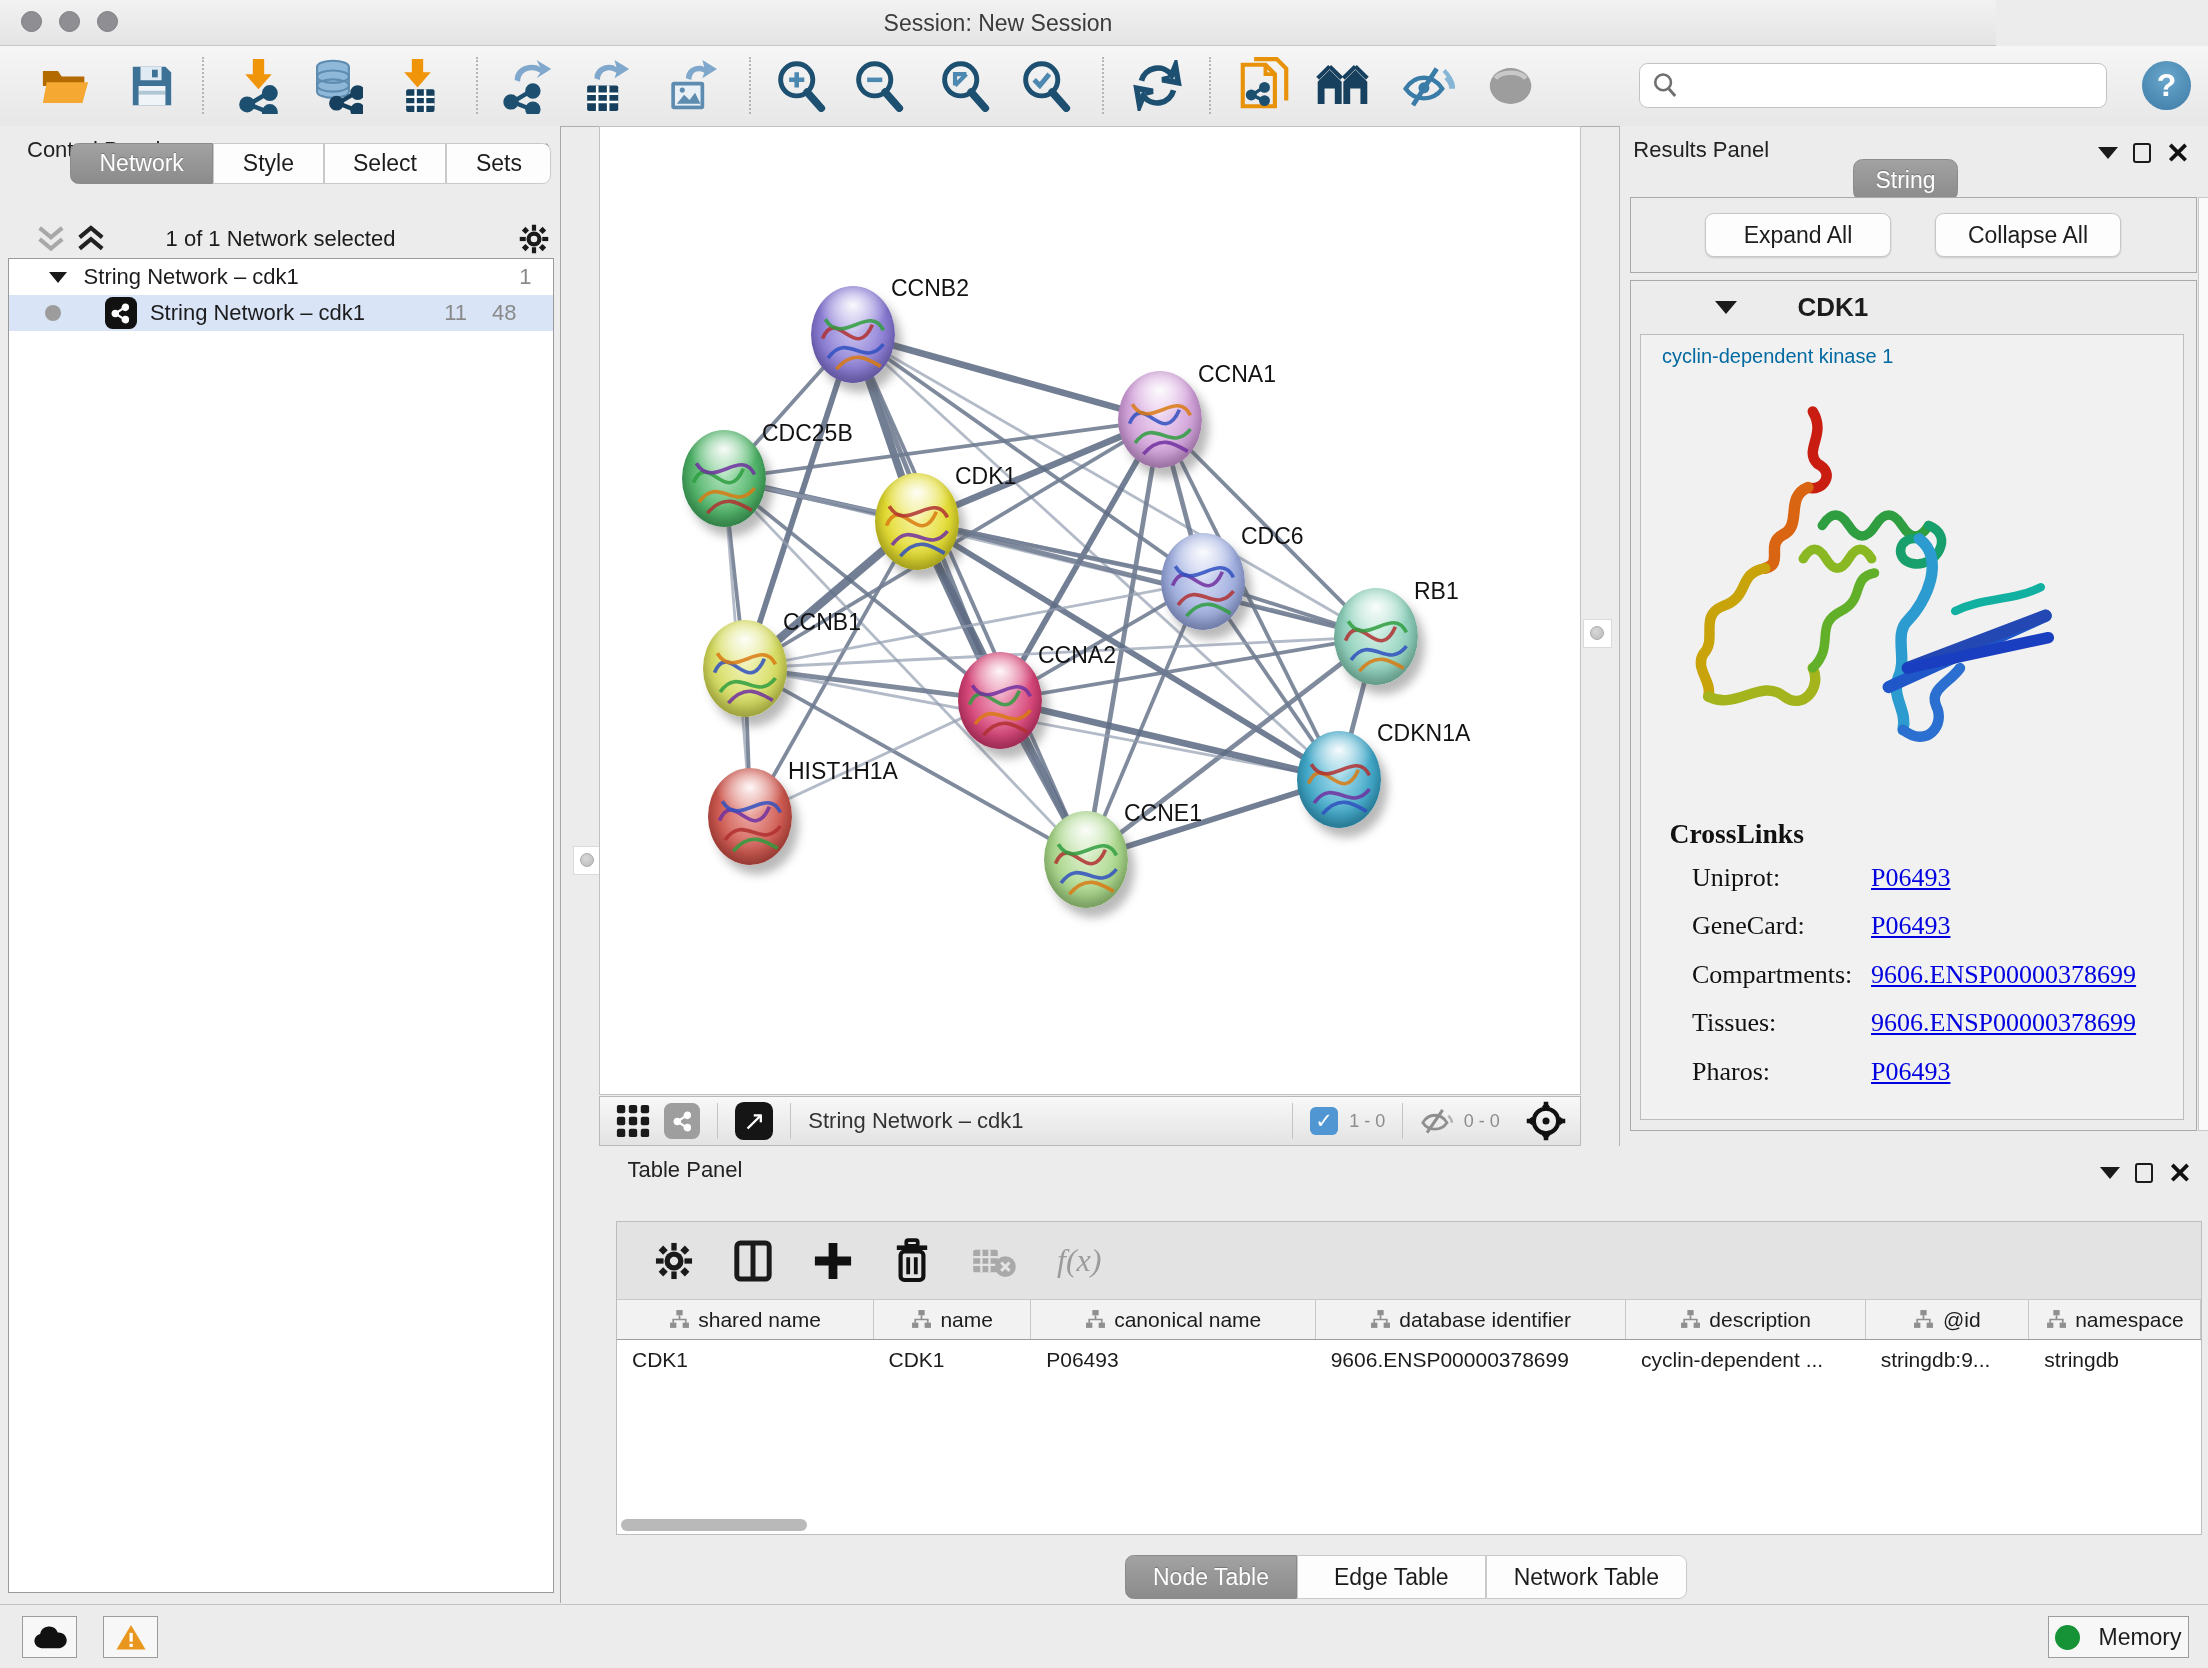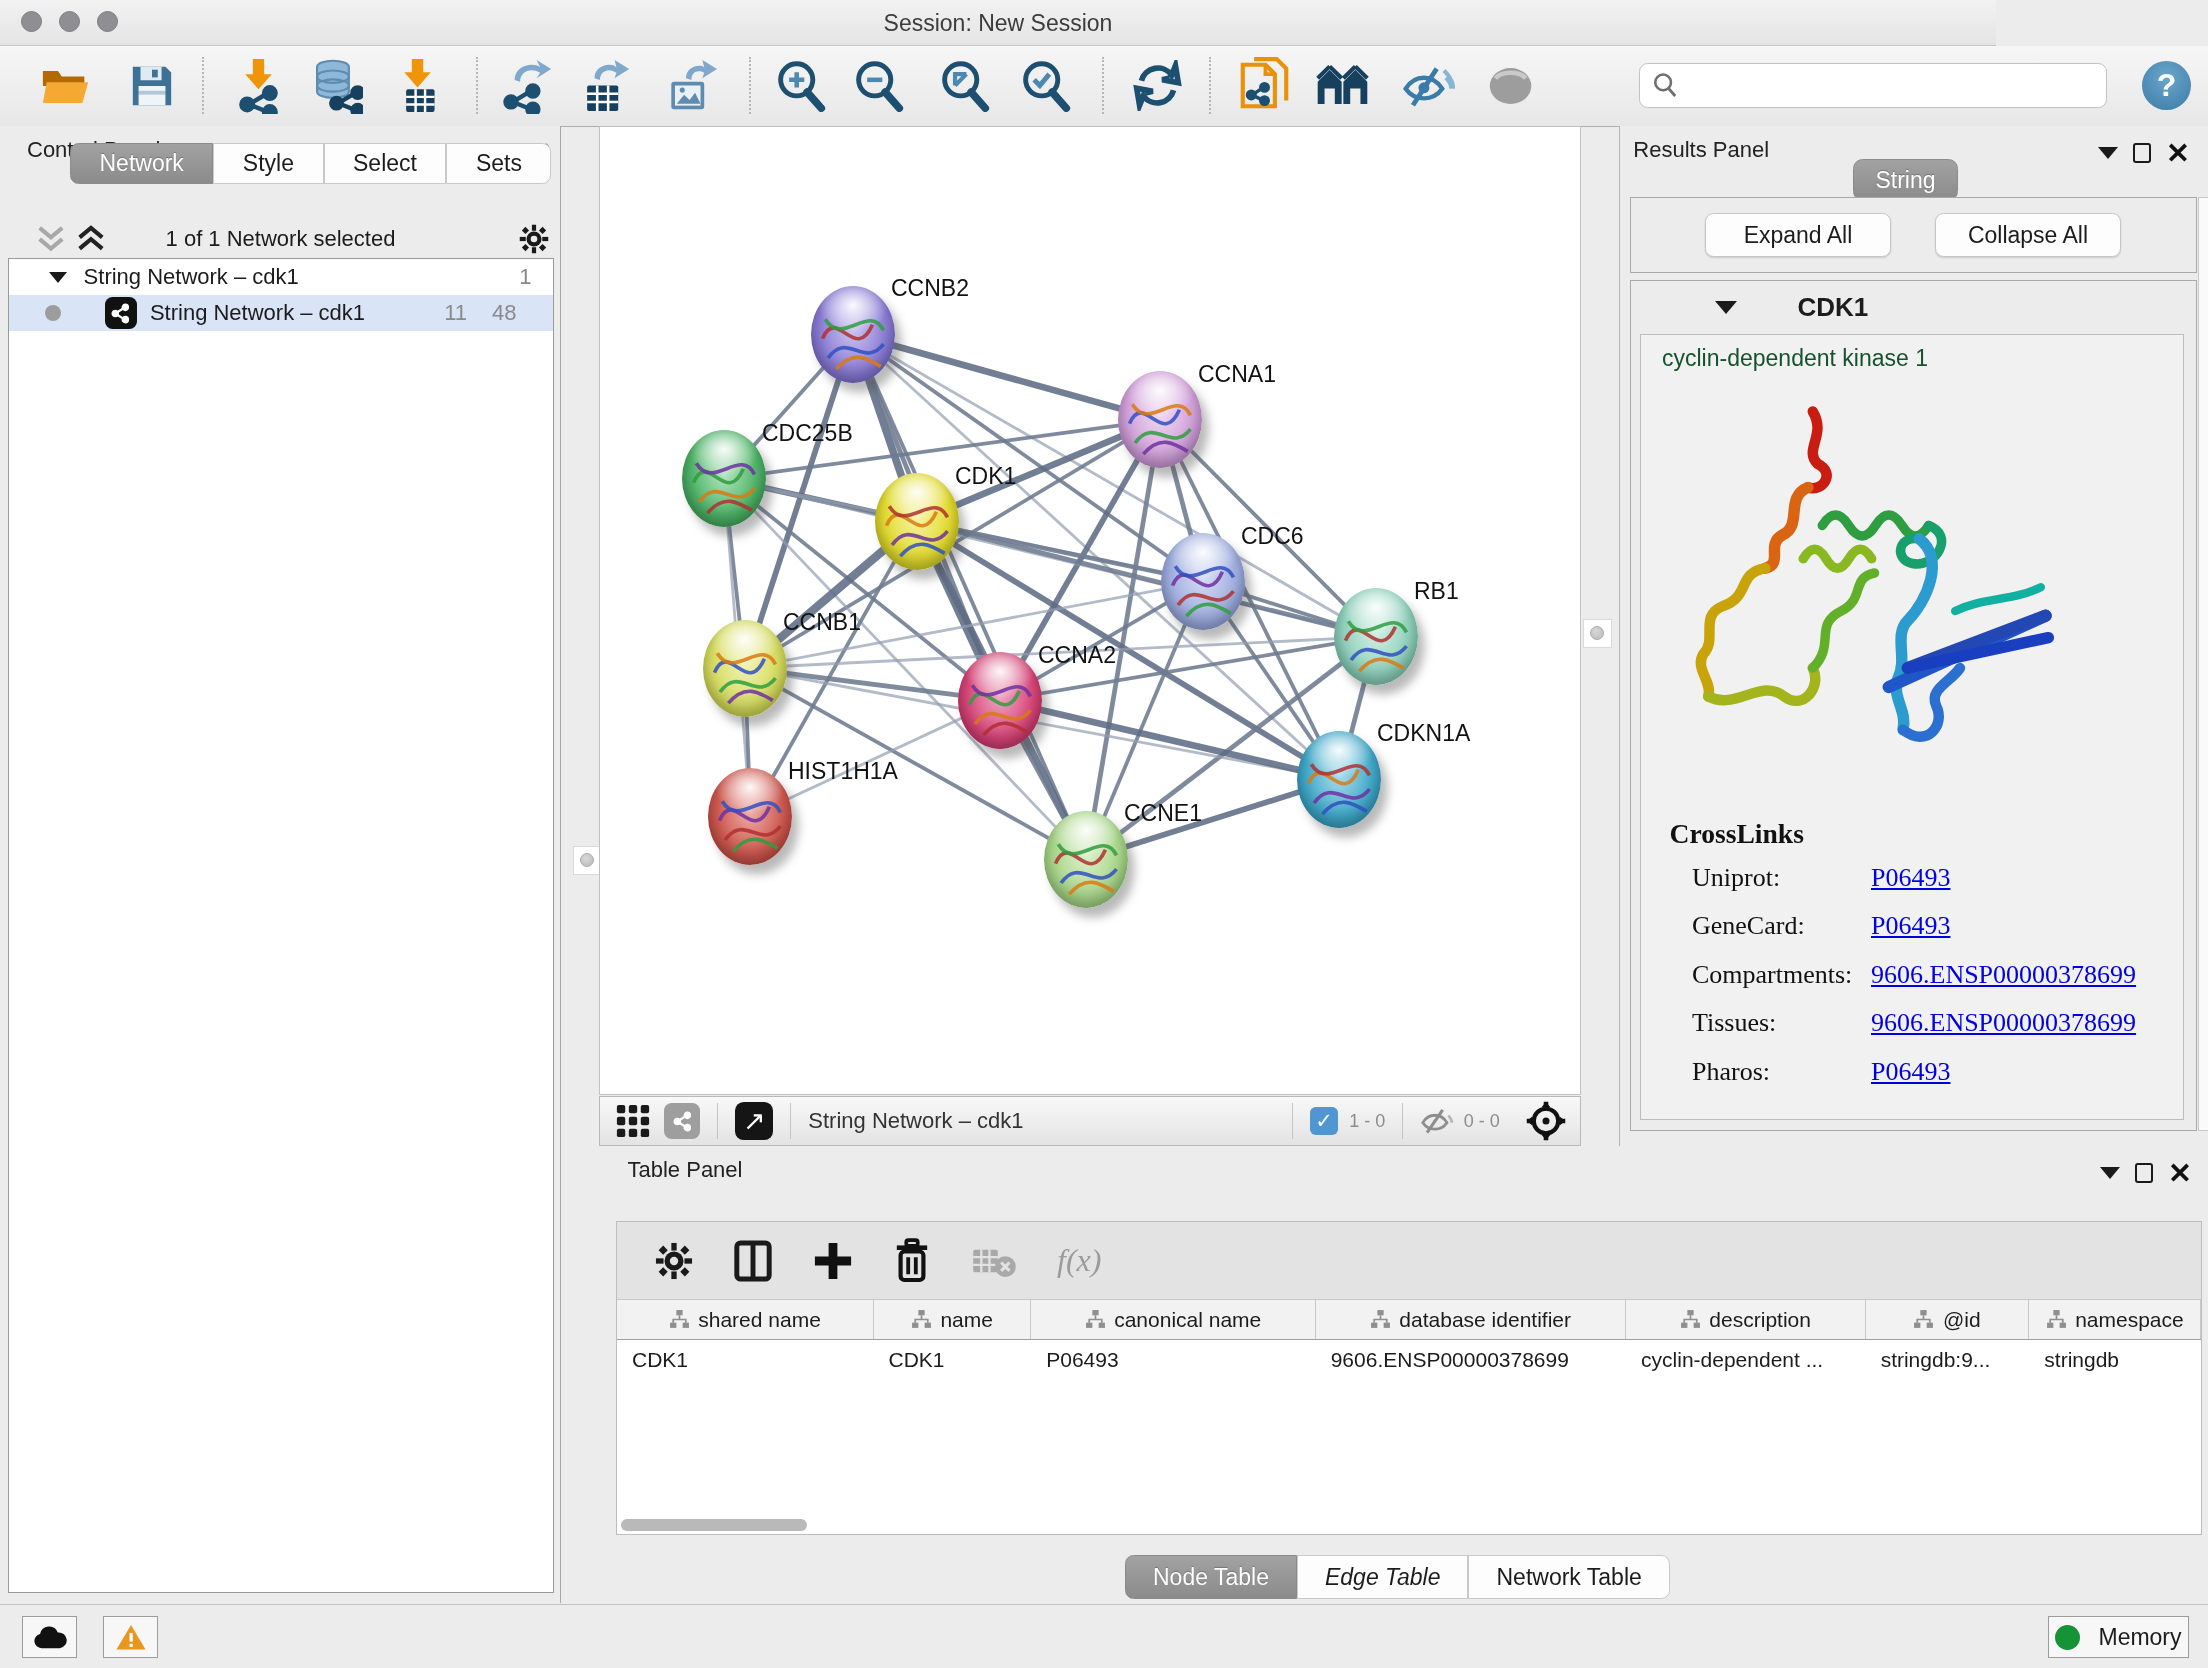--- a/index.html
+++ b/index.html
@@ -57,21 +57,21 @@
 
   
   #results-panel { left:1619px; top:126px; width:590px; height:1020px; background:#ececec; border-left:1.9px solid #b5b5b5; }
   #rp-tab { left:233px; top:33px; width:105px; height:42px; border-radius:9.5px; }
   #rp-buttons-box { left:9.5px; top:71px; width:567px; height:76px; border:1.9px solid #a9a9a9; background:#ececec; display:flex; align-items:center; justify-content:center; gap:44px; }
   .rp-btn { width:186px; height:44px; background:#fdfdfd; border:1px solid #c6c6c6; border-radius:8.6px; font-size:23px; display:flex; align-items:center; justify-content:center; box-shadow:0 1px 1.9px rgba(0,0,0,.15); }
   #rp-gene-box { left:9.5px; top:154px; width:567px; height:851px; border:1.9px solid #a9a9a9; background:#ececec; }
   #rp-gene-head { left:0; top:0; width:100%; height:53px; display:flex; align-items:center; }
   #rp-gene-symbol { font-size:26px; font-weight:bold; }
   #rp-inner { left:9.5px; top:53px; width:544px; height:786px; background:#f1f1f1; border:1px solid #bdbdbd; overflow:hidden; }
-  #rp-desc { left:21px; top:9.5px; font-size:23px; color:#14532d; }
+  #rp-desc { left:21px; top:9.5px; font-size:20px; color:#0369a1; }
   #crosslinks-head { left:28.5px; top:483px; font-family:"Liberation Serif", serif; font-size:27.6px; font-weight:bold; color:#111; }
   .cl-row { position:absolute; left:51px; font-family:"Liberation Serif", serif; font-size:26px; color:#111; }
   .cl-val { position:absolute; left:230px; font-family:"Liberation Serif", serif; font-size:26px; color:#0000e0; text-decoration:underline; }
   #rp-scroll { left:578px; top:71px; width:11.4px; height:934px; background:#fafafa; border:1px solid #c8c8c8; }
 
   
   #table-panel { left:599px; top:1146px; width:1609px; height:457px; background:#ececec; }
   #tp-box { left:17px; top:75px; width:1586px; height:314px; background:#fff; border:1px solid #bdbdbd; }
   #tp-toolbar { left:0; top:0; width:100%; height:78px; background:#e3e3e3; border-bottom:1px solid #c8c8c8; display:flex; align-items:center; gap:40px; padding-left:38px; }
   #fx-label { font-family:"Liberation Serif", serif; font-style:italic; font-size:32px; color:#9b9b9b; }
@@ -735,21 +735,21 @@
             <div class="td-cell" style="width: 240px;">cyclin-dependent ...</div>
             <div class="td-cell" style="width: 164px;">stringdb:9...</div>
             <div class="td-cell" style="width: 172px;">stringdb</div>
           </div>
         </div>
     </div>
     <div id="tp-hscroll" class="abs"></div>
   </div>
   <div id="tp-tabs" class="abs">
       <div class="tab selected first" style="padding: 0px 27px; height: 44px;">Node Table</div>
-      <div class="tab" style="padding: 0px 27px; height: 44px; font-style: italic;">Edge Table</div>
+      <div class="tab" style="padding: 0px 36px; height: 44px;">Edge Table</div>
       <div class="tab last" style="padding: 14px 27px; height: 44px;">Network Table</div>
     </div>
 </div>
 
 <div id="status-bar" class="abs">
   <div class="sb-btn abs" style="left:22px; width:55px">
     <svg width="34" height="25" viewBox="0 0 24 17">
         <path d="M6 16 a5 5 0 0 1 -1-9.9 A6.5 6.5 0 0 1 17.5 5 a4.5 4.5 0 0 1 1.5 11z" fill="#111"></path>
       </svg>
   </div>

